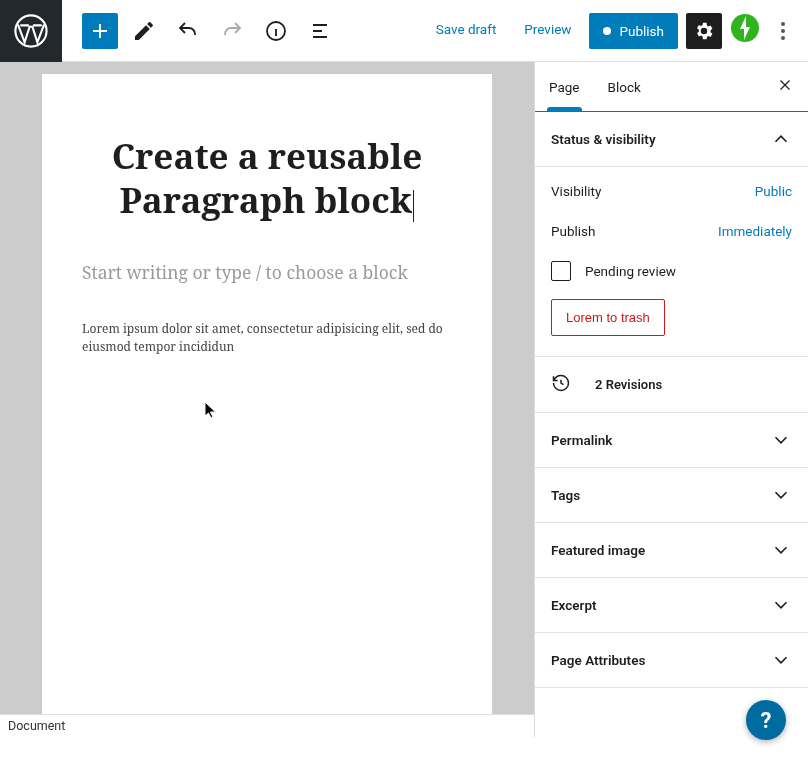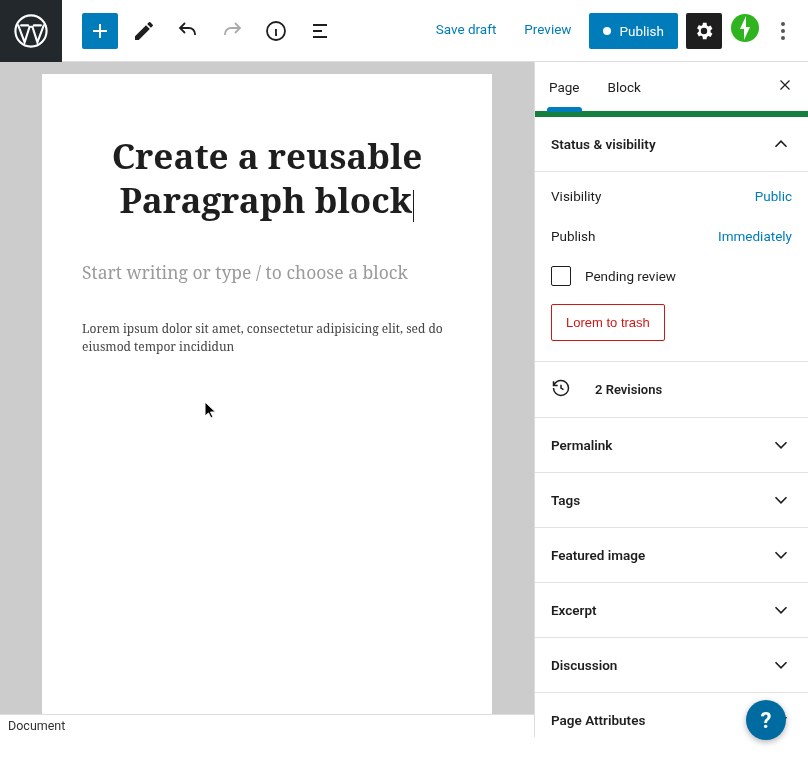--- a/index.html
+++ b/index.html
@@ -27,21 +27,21 @@
   .dots-v span { width:4px; height:4px; background:#555; border-radius:50%; display:block;}
   .main { display:flex; height:675px; }
   .canvas-area { flex:1; background:#ccc; position:relative; border-right:1px solid #ddd; }
   .canvas-page { position:absolute; left:42px; right:42px; top:12px; bottom:0; background:#fff; padding:60px 40px 40px; }
   .page-title { font-size:35px; font-weight:700; text-align:center; line-height:1.25; position:relative; font-family: "Noto Serif", Georgia, serif; }
   .cursor-line { display:inline-block; width:1.5px; height:32px; background:#1e1e1e; vertical-align:bottom; margin-left:1px; }
   .placeholder-block { color:#9a9a9a; font-size:17.5px; margin-top:38px; font-family: "Noto Serif", Georgia, serif; }
   .para-block { font-size:12px; margin-top:36px; line-height:1.55; font-family: "Noto Serif", Georgia, serif; color:#444; }
   .mouse-cursor { position:absolute; left:204px; top:339px; font-size:15px; color:#000; pointer-events:none; }
   .sidebar { width:273px; background:#fff; display:flex; flex-direction:column; overflow-y:auto; }
-  .tabs { display:flex; border-bottom:6px solid #15803d; align-items:center; position:relative; }
+  .tabs { display:flex; border-bottom:1px solid #15803d; align-items:center; position:relative; }
   .tab { padding:16px 14px; font-size:13.5px; font-weight:400; color:#1e1e1e; position:relative; }
   .tab.active::after { content:""; position:absolute; left:12px; right:12px; bottom:-1px; height:5px; background:#007cba; border-top-left-radius:3px; border-top-right-radius:3px;}
   .tab-close { margin-left:auto; padding:14px 14px; font-size:18px; line-height:1; color:#1e1e1e; }
   .panel-header { display:flex; align-items:center; justify-content:space-between; padding:16px 16px; font-size:13.5px; font-weight:600; border-bottom:1px solid #e2e2e2; }
   .panel-header:first-of-type { border-top:none;}
   .chev { width:22px; height:22px; display:flex; align-items:center; justify-content:center;}
   .panel-body { padding:4px 16px 20px; border-bottom:1px solid #e2e2e2; }
   .kv-row { display:flex; justify-content:space-between; padding:12px 0; font-size:13.5px; }
   .kv-val.link { color:#007cba;padding-left:46px; }
   .checkbox-row { display:flex; align-items:center; gap:14px; padding:10px 0 18px; font-size:13.5px; }
@@ -211,28 +211,20 @@
     </div>
     <div class="panel-header">
       <span>Excerpt</span>
       <span class="chev">
           <svg viewBox="0 0 24 24" fill="none" stroke="currentColor" stroke-width="1.8">
             <path d="M6 9l6 6 6-6"></path>
           </svg>
         </span>
     </div>
     <div class="panel-header">
-      <span>Discussion</span>
-      <span class="chev">
-          <svg viewBox="0 0 24 24" fill="none" stroke="currentColor" stroke-width="1.8">
-            <path d="M6 9l6 6 6-6"></path>
-          </svg>
-        </span>
-    </div>
-    <div class="panel-header">
       <span>Page Attributes</span>
       <span class="chev">
           <svg viewBox="0 0 24 24" fill="none" stroke="currentColor" stroke-width="1.8">
             <path d="M6 9l6 6 6-6"></path>
           </svg>
         </span>
     </div>
 
   </div>
 </div>

